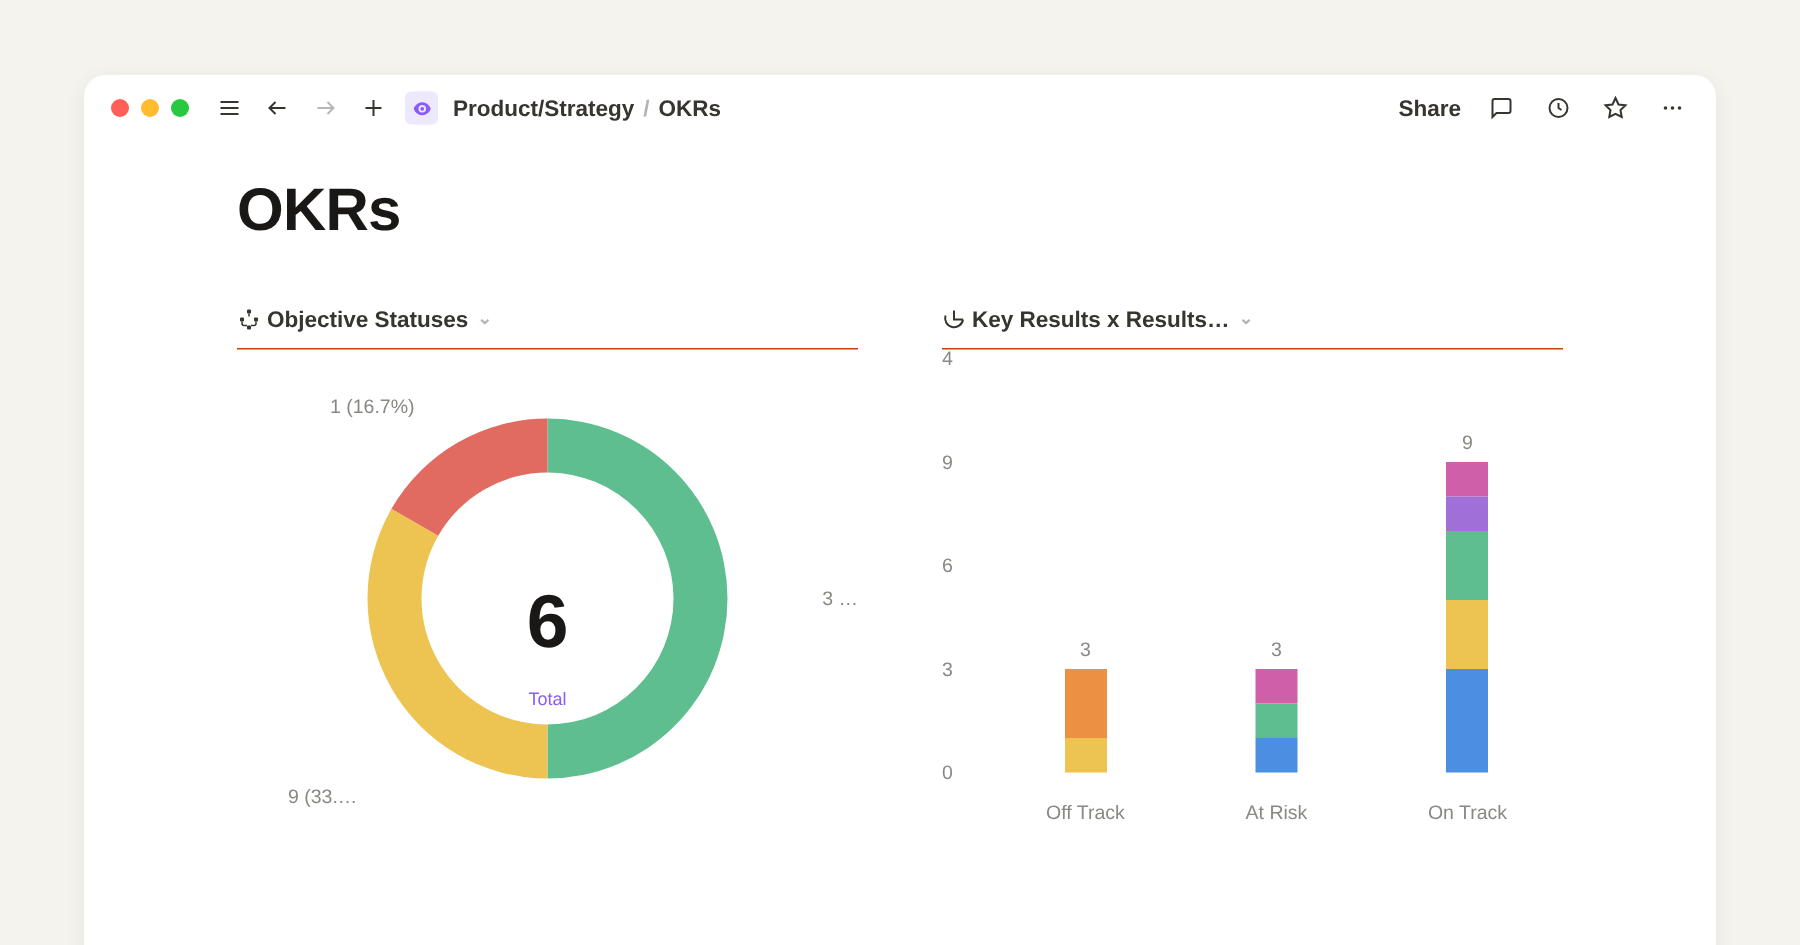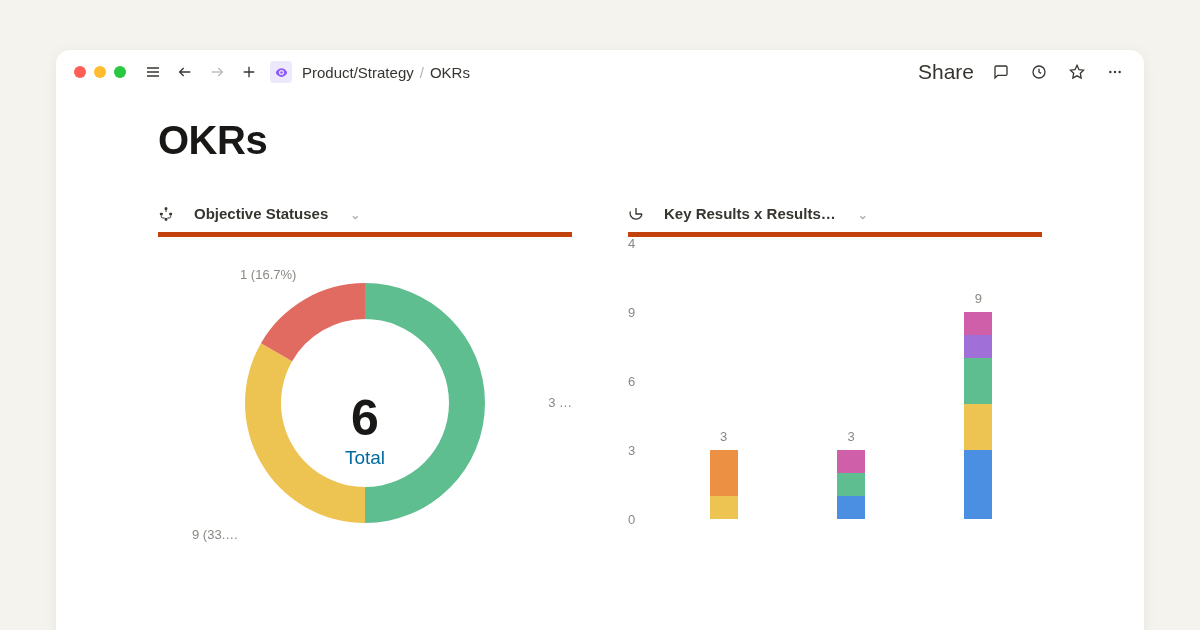--- a/index.html
+++ b/index.html
@@ -19,57 +19,58 @@
     box-shadow: 0 2px 14px rgba(0,0,0,0.06);
     overflow: hidden;
   }
   
   .topbar {
     display: flex;
     align-items: center;
     height: 44px;
     padding: 0 18px;
     gap: 10px;
+    font-weight: bold;
   }
   .traffic { display: flex; gap: 8px; margin-right: 6px; }
   .tl { width: 12px; height: 12px; border-radius: 50%; }
   .tl.red { background:#ff5f57; } .tl.yellow{background:#febc2e;} .tl.green{background:#28c840;}
   .icbtn {
     width: 22px; height: 22px; display:flex; align-items:center; justify-content:center;
     color:#37352f; border-radius:4px;
   }
   .icbtn svg, .icbtn span.u { width:16px; height:16px; }
   .fwd { opacity:.35; }
   .page-chip {
     width:22px; height:22px; border-radius:4px; background:#eee8fd;
     display:flex;align-items:center;justify-content:center;color:#8b5cf6;
     font-size:15px;
   }
   .crumbs { display:flex; align-items:center; gap:6px; font-size:15px; color:#37352f; }
   .crumb-sep { color:#b6b4b0; }
   .spacer { flex:1; }
   .rt { display:flex; align-items:center; gap:16px; color:#37352f; }
-  .share { font-size:21px; }
+  .share { font-size:15px; }
   
   .page { padding: 24px 102px 0 102px; }
   .title { font-size:40px; font-weight:700; color:#191816; letter-spacing:-0.5px; }
   .charts { display:flex; gap:56px; margin-top:42px; }
   .card { flex:1; }
   .card-head {
-    display:flex; align-items:flex-end; gap:20px;
-    padding-bottom:10px; border-bottom:5px solid #c2410c;
+    display:flex; align-items:flex-start; gap:4px;
+    padding-bottom:10px; border-bottom:1px solid #c2410c;
     font-size:15px; font-weight:600; color:#37352f;
   }
   .card-head .chev { color:#b6b4b0; font-size:12px; margin-left:2px;}
   .card-body { position:relative; height:330px; }
   
   .donut-wrap { position:absolute; left:50%; top:36px; transform:translateX(-50%); }
   .donut-center { position:absolute; left:50%; top:156px; transform:translateX(-50%); text-align:center; }
   .donut-center .num { font-size:50px; font-weight:600; color:#191816; line-height:1;}
-  .donut-center .lbl { font-size:19px; color:#0369a1; margin-top:4px;}
+  .donut-center .lbl { font-size:12px; color:#8b5cf6; margin-top:20px;}
   .d-callout { position:absolute; font-size:13px; color:#8a8883; white-space:nowrap;}
   
   .bar-area { position:absolute; left:0; right:0; top:6px; bottom:40px; }
   .axis-lbl { position:absolute; left:0; font-size:13px; color:#8a8883; transform:translateY(-50%);}
   .plot { position:absolute; left:32px; right:0; top:0; bottom:0; }
   .xcats { position:absolute; left:32px; right:0; bottom:14px; display:flex; }
   .xcats div { flex:1; text-align:center; font-size:13px; color:#8a8883;}
   .barcol { position:absolute; bottom:0; width:28px; transform:translateX(-50%); }
   .seg { width:28px; }
   .bar-val { position:absolute; bottom:100%; left:50%; transform:translateX(-50%); font-size:13px; color:#8a8883; margin-bottom:6px;}
@@ -170,21 +171,21 @@
         <div class="card-body">
           <div class="donut-wrap" id="donut-svg"><svg width="260" height="260" viewBox="0 0 260 260">
                 <path d="M 130 10 A 120 120 0 0 1 130 250 L 130 214 A 84 84 0 0 0 130 46 Z" fill="#5fbe8f"></path>
                 <path d="M 130 250 A 120 120 0 0 1 25.951515860261182 70.21778735926111 L 57.16606110218282 88.15245115148278 A 84 84 0 0 0 130 214 Z" fill="#edc351"></path>
                 <path d="M 25.951515860261182 70.21778735926111 A 120 120 0 0 1 129.99999999999997 10 L 129.99999999999997 46 A 84 84 0 0 0 57.16606110218282 88.15245115148278 Z" fill="#e16b61"></path>
               </svg></div>
           <div class="donut-center">
             <div class="num">6</div>
             <div class="lbl">Total</div>
           </div>
-          <div class="d-callout" style="left:62px; top:30px;margin-left:20px;">1 (16.7%)</div>
+          <div class="d-callout" style="left:62px; top:30px;">1 (16.7%)</div>
           <div class="d-callout" style="right:0px; top:158px;">3 …</div>
           <div class="d-callout" style="left:34px; top:290px;">9 (33.…</div>
         </div>
       </div>
 
       <div class="card">
         <div class="card-head">
           <svg width="16" height="16" viewBox="0 0 24 24" fill="none" stroke="currentColor" stroke-width="2">
               <path d="M21 12A9 9 0 113.5 8"></path>
               <path d="M12 3v9h9"></path>
@@ -214,18 +215,23 @@
                 <div class="barcol" style="left: 83.3333%;">
                   <div class="bar-val">9</div>
                   <div class="seg" style="height:23px;background:#cf5fa8"></div>
                   <div class="seg" style="height:23px;background:#a06fd7"></div>
                   <div class="seg" style="height:46px;background:#5fbe8f"></div>
                   <div class="seg" style="height:46px;background:#edc351"></div>
                   <div class="seg" style="height:69px;background:#4b8fe2"></div>
                 </div>
               </div>
             </div>
+          <div class="xcats" id="xcats">
+              <div>Off Track</div>
+              <div>At Risk</div>
+              <div>On Track</div>
+            </div>
         </div>
       </div>
 
     </div>
   </div>
 </div>
 
 </body></html>

